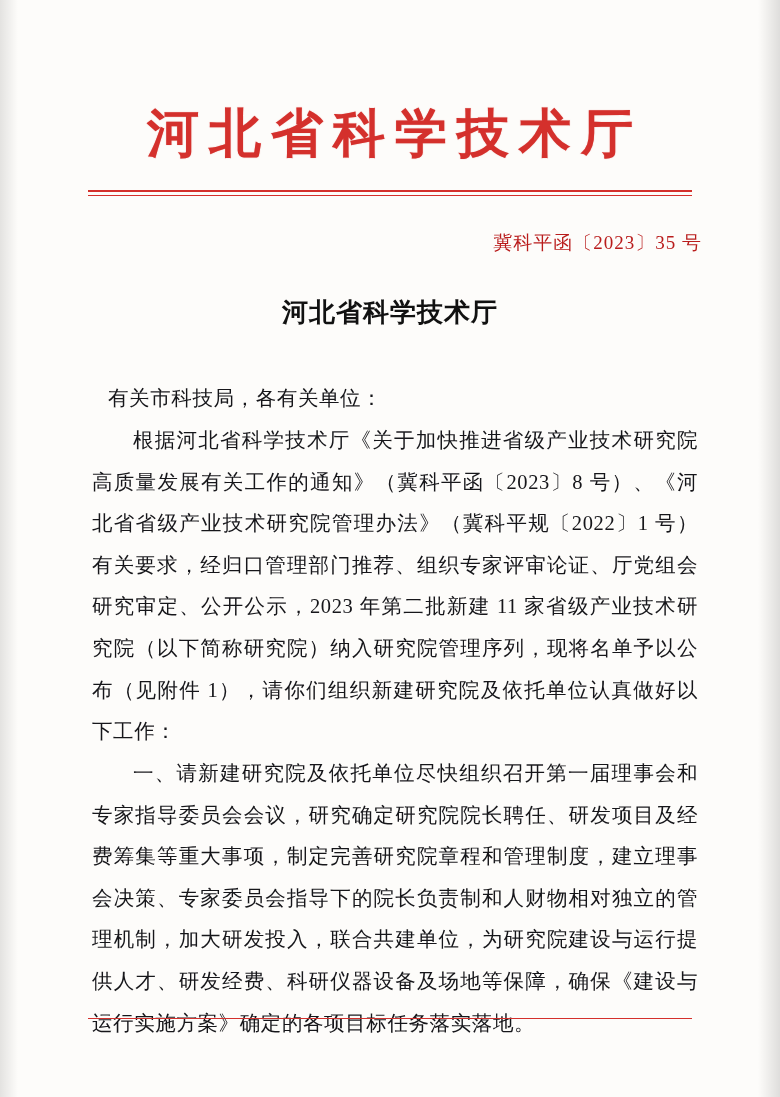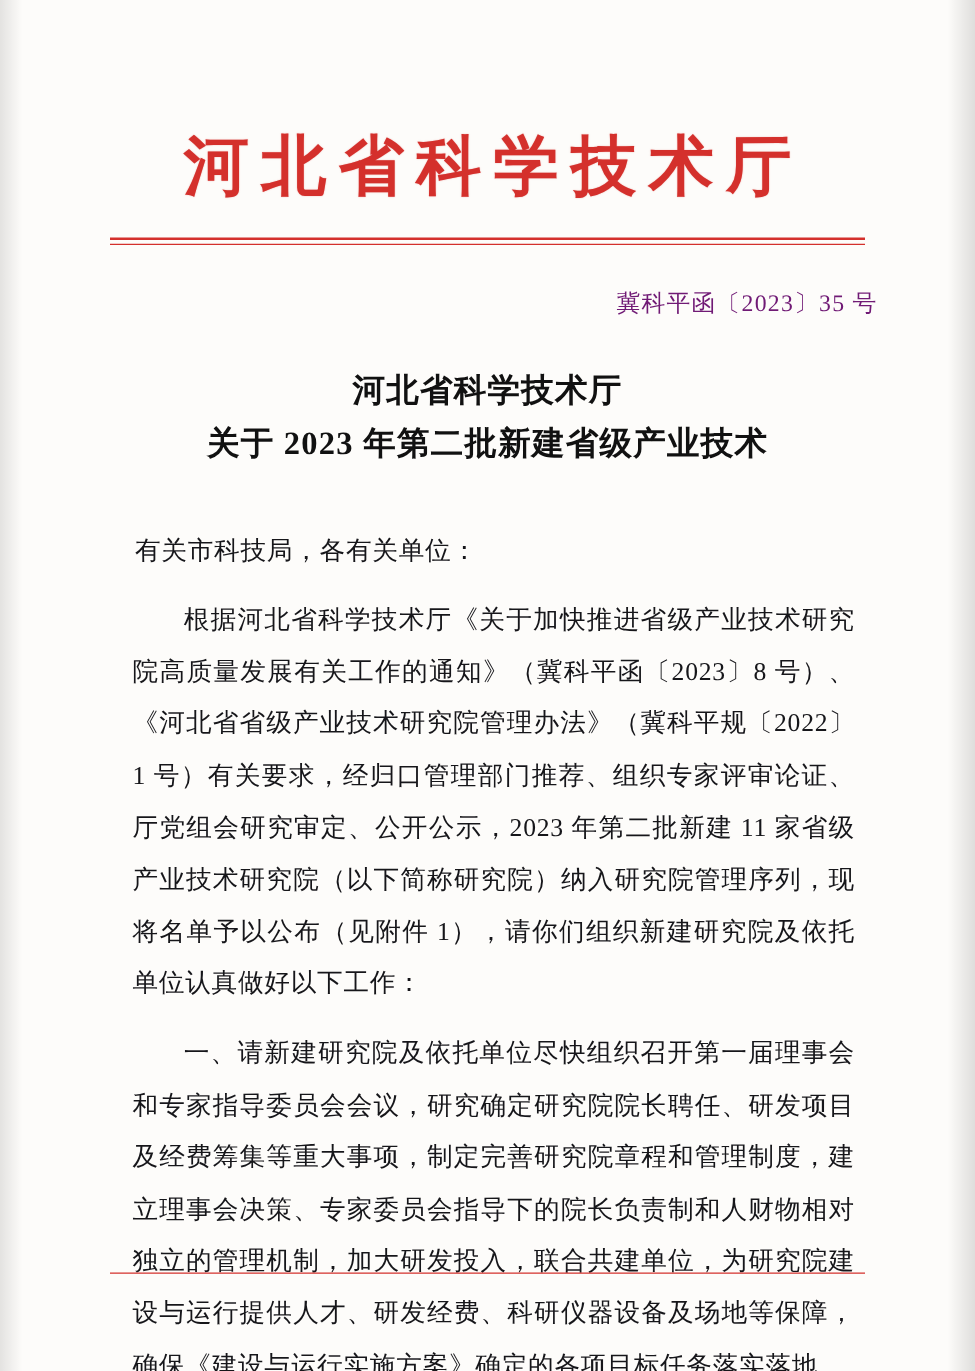--- a/index.html
+++ b/index.html
@@ -78,21 +78,21 @@
     height: 1px;
     background: #d4302c;
     margin-top: 3px;
   }
 
   
   .docnum {
     margin: 34px 78px 11px 0;
     text-align: right;
     font-size: 19px;
-    color: #701a75;
+    color: #b91c1c;
     letter-spacing: 1px;
   }
 
   
   .doc-title {
     margin: 36px auto 0 auto;
     width: 560px;
     text-align: center;
     font-weight: bold;
     font-size: 26px;
@@ -108,21 +108,21 @@
     font-size: 20.5px;
     line-height: 2.03;
     color: #16161a;
     letter-spacing: 0.6px;
     text-align: justify;
   }
   .salutation {
     margin: 0 0 0 16px;
   }
   .para {
-    margin: 14px;
+    margin: 0;
     text-indent: 2em;
   }
 
   
   .footer-rule {
     position: absolute;
     left: 88px;
     right: 88px;
     bottom: 78px;
     height: 1.5px;
@@ -141,21 +141,20 @@
 
     <div class="rule-wrap">
       <div class="rule-thick"></div>
       <div class="rule-thin"></div>
     </div>
 
     <div class="docnum">冀科平函〔2023〕35 号</div>
 
     <div class="doc-title">
       <div>河北省科学技术厅</div>
-      <div>关于 2023 年第二批新建省级产业技术</div>
     </div>
 
     <div class="body-block">
       <p class="salutation">有关市科技局，各有关单位：</p>
       <p class="para">根据河北省科学技术厅《关于加快推进省级产业技术研究院高质量发展有关工作的通知》（冀科平函〔2023〕8 号）、《河北省省级产业技术研究院管理办法》（冀科平规〔2022〕1 号）有关要求，经归口管理部门推荐、组织专家评审论证、厅党组会研究审定、公开公示，2023 年第二批新建 11 家省级产业技术研究院（以下简称研究院）纳入研究院管理序列，现将名单予以公布（见附件 1），请你们组织新建研究院及依托单位认真做好以下工作：</p>
       <p class="para">一、请新建研究院及依托单位尽快组织召开第一届理事会和专家指导委员会会议，研究确定研究院院长聘任、研发项目及经费筹集等重大事项，制定完善研究院章程和管理制度，建立理事会决策、专家委员会指导下的院长负责制和人财物相对独立的管理机制，加大研发投入，联合共建单位，为研究院建设与运行提供人才、研发经费、科研仪器设备及场地等保障，确保《建设与运行实施方案》确定的各项目标任务落实落地。</p>
     </div>
 
     <div class="footer-rule"></div>
   </div>

